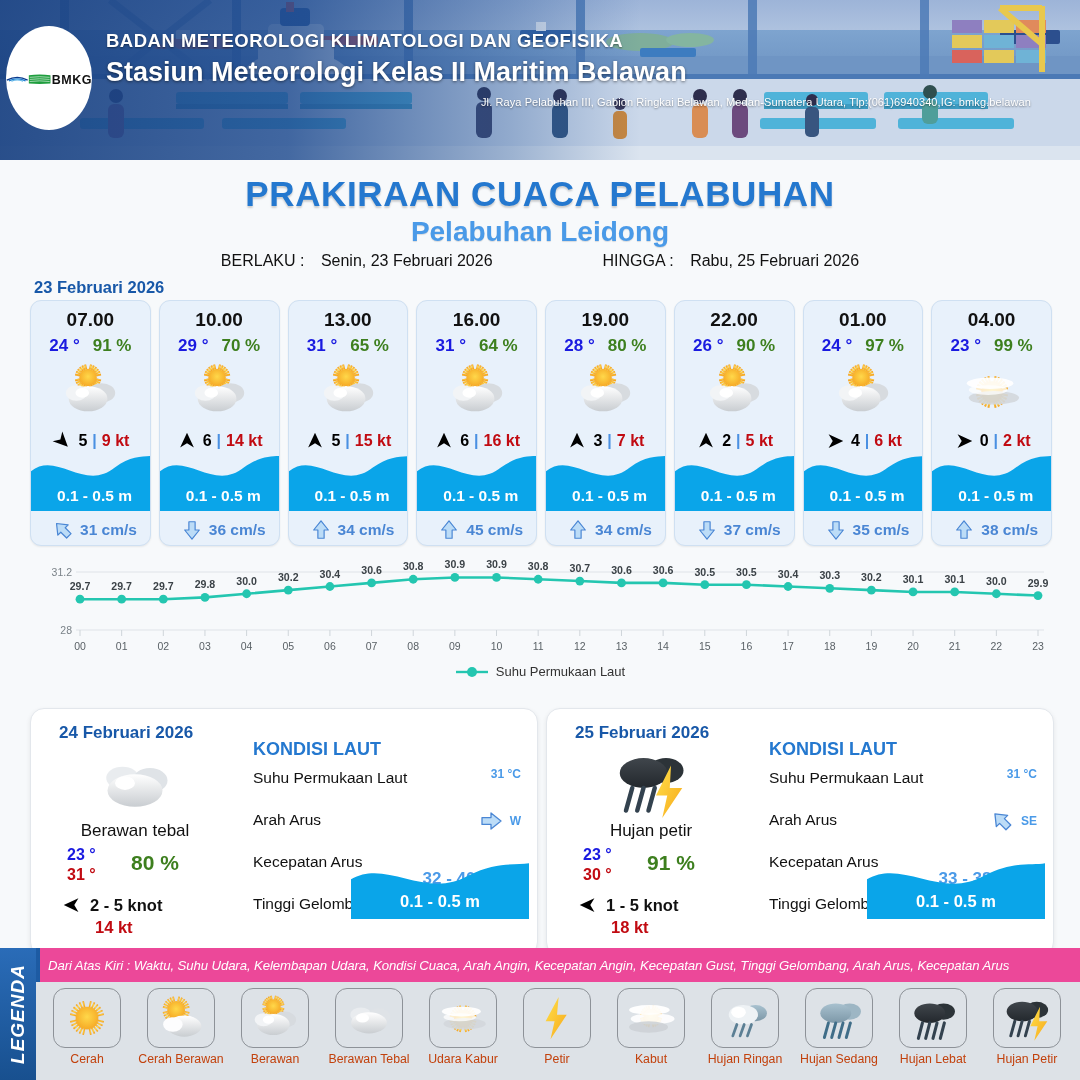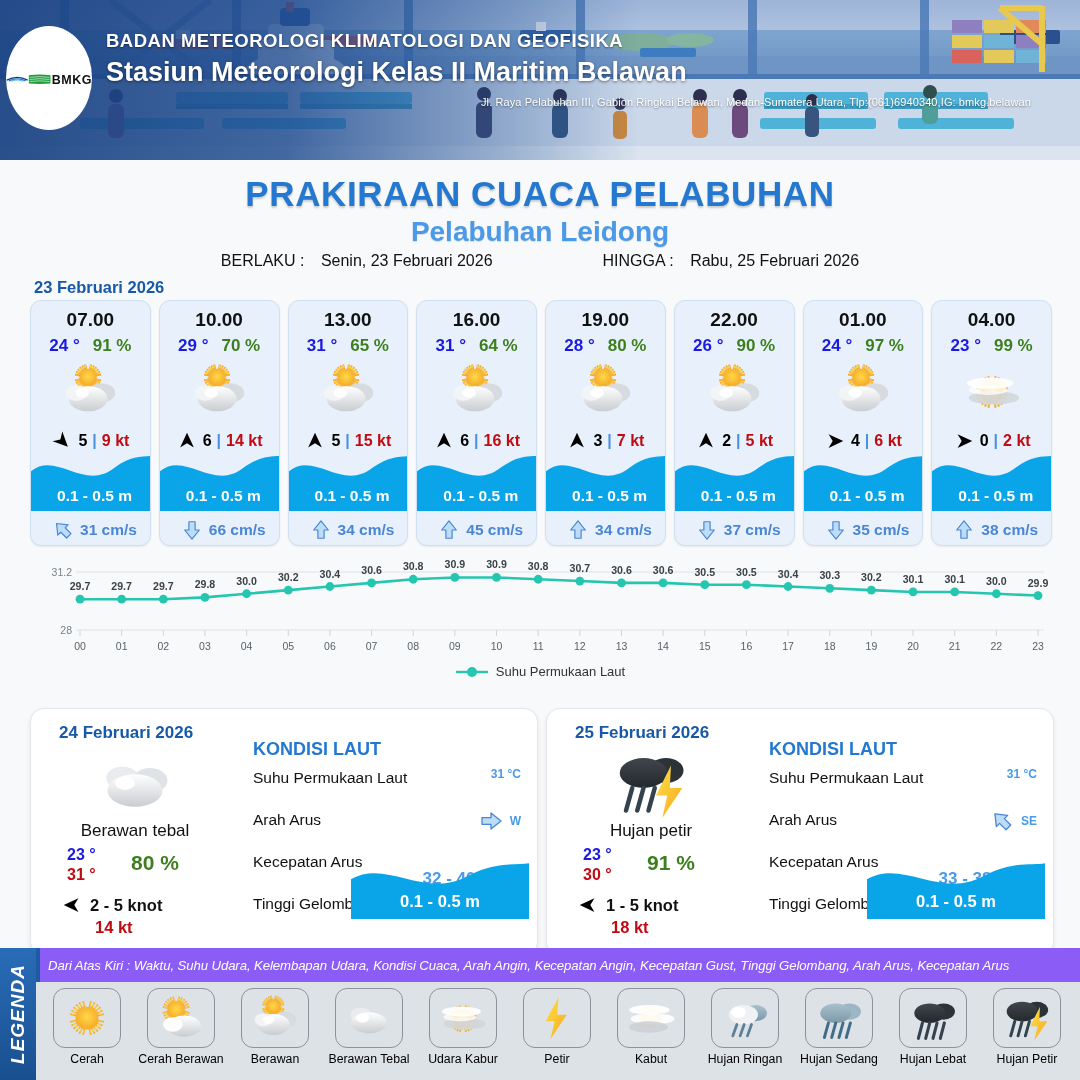--- a/index.html
+++ b/index.html
@@ -155,40 +155,40 @@
     position:absolute; left:0; top:0; width:36px; height:132px;
     background:linear-gradient(180deg,#2a6cb8,#18508f);
     display:flex; align-items:center; justify-content:center;
   }
   .legend-tab span {
     transform:rotate(-90deg); white-space:nowrap;
     font-size:19px; font-weight:bold; font-style:italic; color:#fff; letter-spacing:1px;
   }
   .legend-note {
     position:absolute; left:40px; top:0; width:1040px; height:34px;
-    background:#8b5cf6;
+    background:#ec4899;
     display:flex; align-items:center;
     font-size:13.2px; font-style:italic; color:#fff;
     padding-left:8px; letter-spacing:-.1px;
   }
   .legend-items {
     position:absolute; left:36px; top:34px; width:1044px; height:98px;
     background:#dde2e7;
     display:flex; align-items:flex-start; gap:0;
     padding:6px 4px 0 4px;
   }
   .li {
     width:94px; display:flex; flex-direction:column; align-items:center;
   }
   .li-box {
     width:68px; height:60px; border:1px solid #8d9298; border-radius:12px;
     display:flex; align-items:center; justify-content:center;
     background:transparent;
   }
-  .li-lbl { font-size:12.3px; color:#000000; margin-top:5px; text-align:center; line-height:1.1; }
+  .li-lbl { font-size:12.3px; color:#c2410c; margin-top:5px; text-align:center; line-height:1.1; }
 </style>
 </head>
 <body>
 
 <div class="banner">
   <svg class="banner-art" viewBox="0 0 1080 160" preserveAspectRatio="none">
     <defs>
       <linearGradient id="skyg" x1="0" y1="0" x2="0" y2="1">
         <stop offset="0" stop-color="#9db4d8"></stop>
           <stop offset="1" stop-color="#c9d8ea"></stop>
@@ -520,21 +520,21 @@
              C 104.14 3.7199999999999998, 118.11 8.680000000000001, 127 6.2 L 127 62 L 0 62 Z" fill="#0aa5e9"></path>
         </svg>
        <div class="wave-txt">0.1 - 0.5 m</div>
      </div>
      <div class="c-cur">
        <svg class="carw" viewBox="0 0 24 24" width="21" height="21">
     <g transform="rotate(0 12 12)">
       <path d="M12 22 L4 12 L8.6 12 L8.6 3 L15.4 3 L15.4 12 L20 12 Z" fill="#bcdcf7" stroke="#4a86d4" stroke-width="1.3" stroke-linejoin="round"></path>
     </g>
         </svg>
-       <span class="cval">66 cm/s</span>
+       <span class="cval">36 cm/s</span>
      </div>
     </div>
     <div class="card">
       <div class="c-time">13.00</div>
      <div class="c-tr">
        <span class="c-temp">31 °</span>
        <span class="c-hum">65 %</span>
      </div>
      <div class="c-icon">
         <svg viewBox="0 0 64 64" width="62" height="62">

